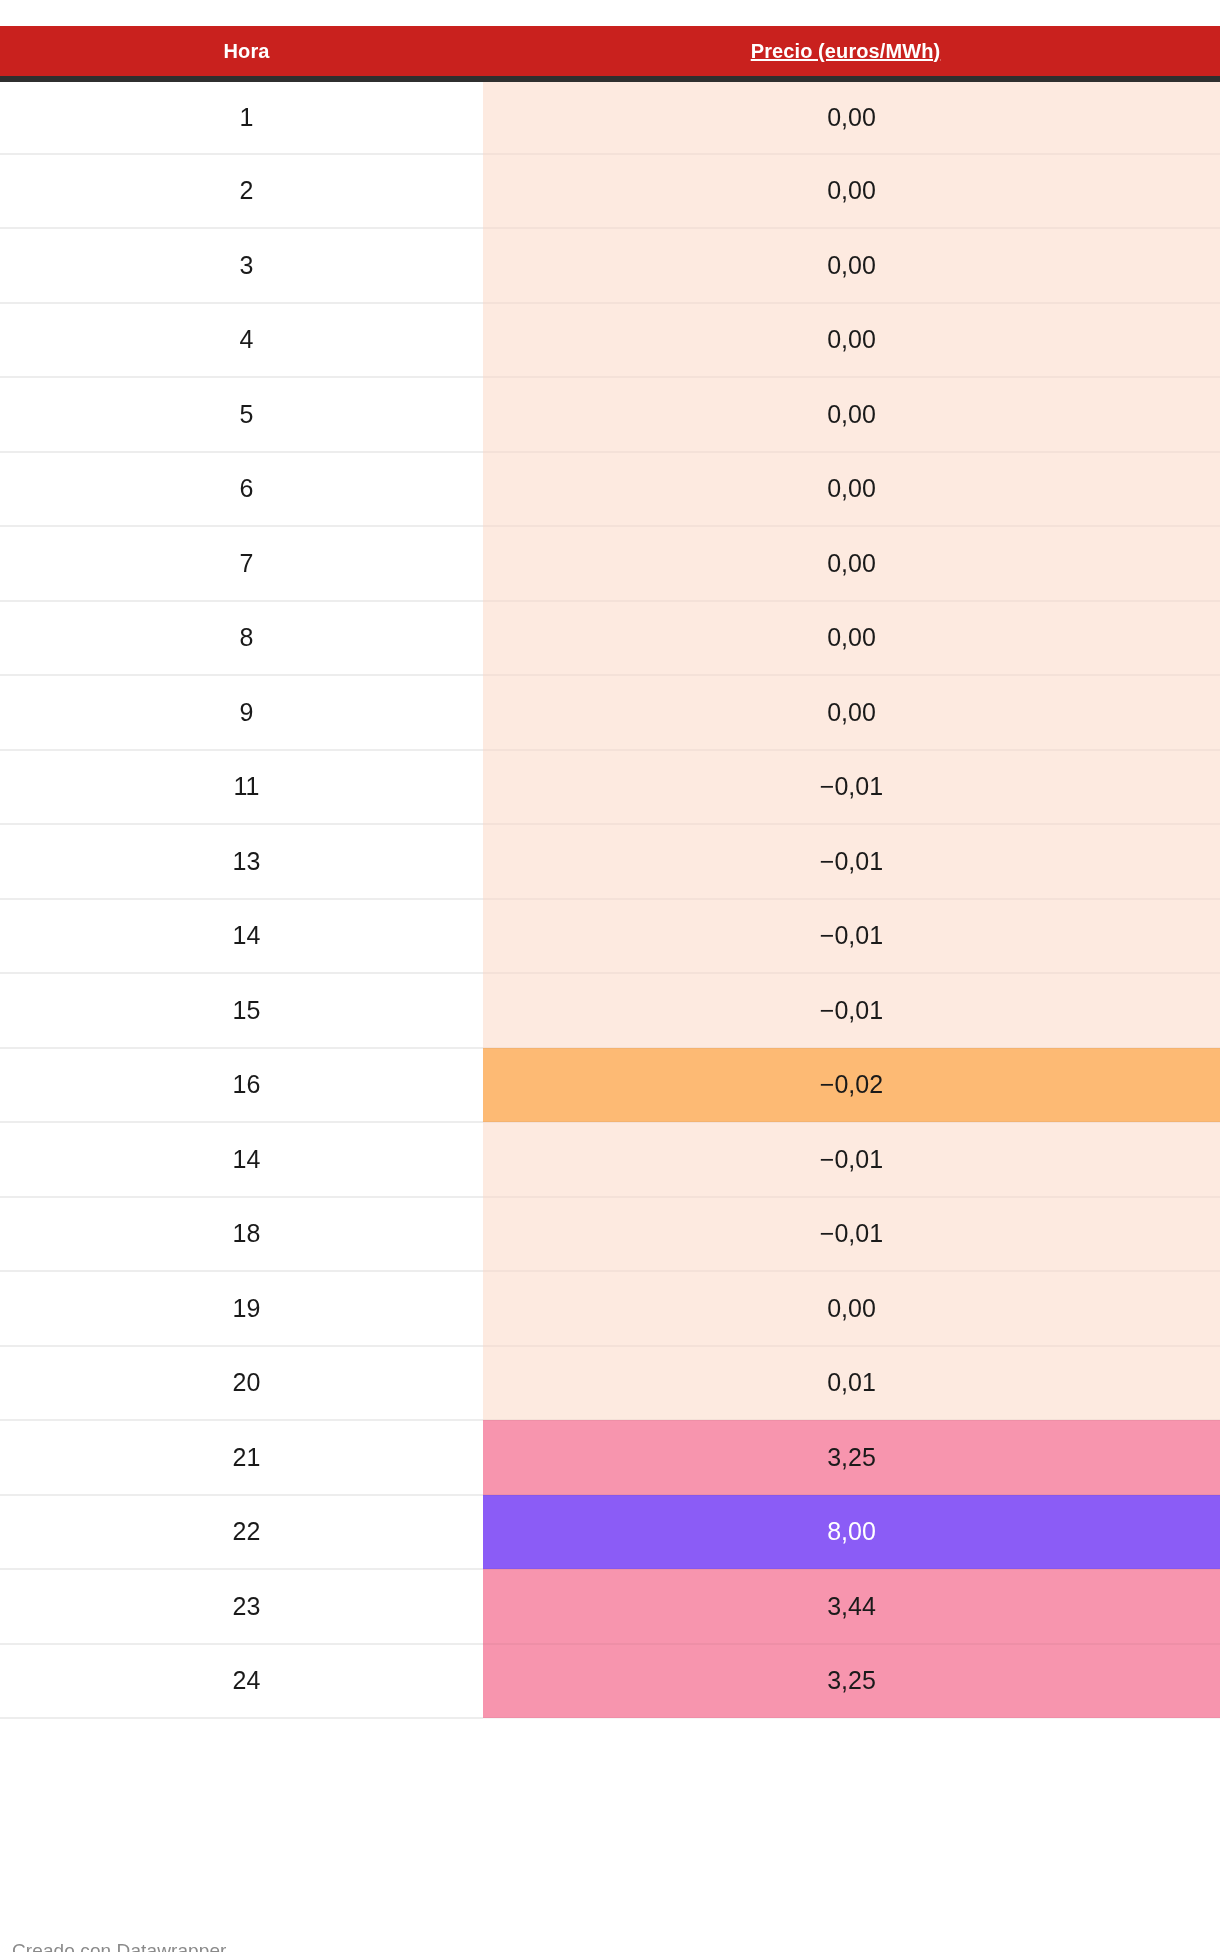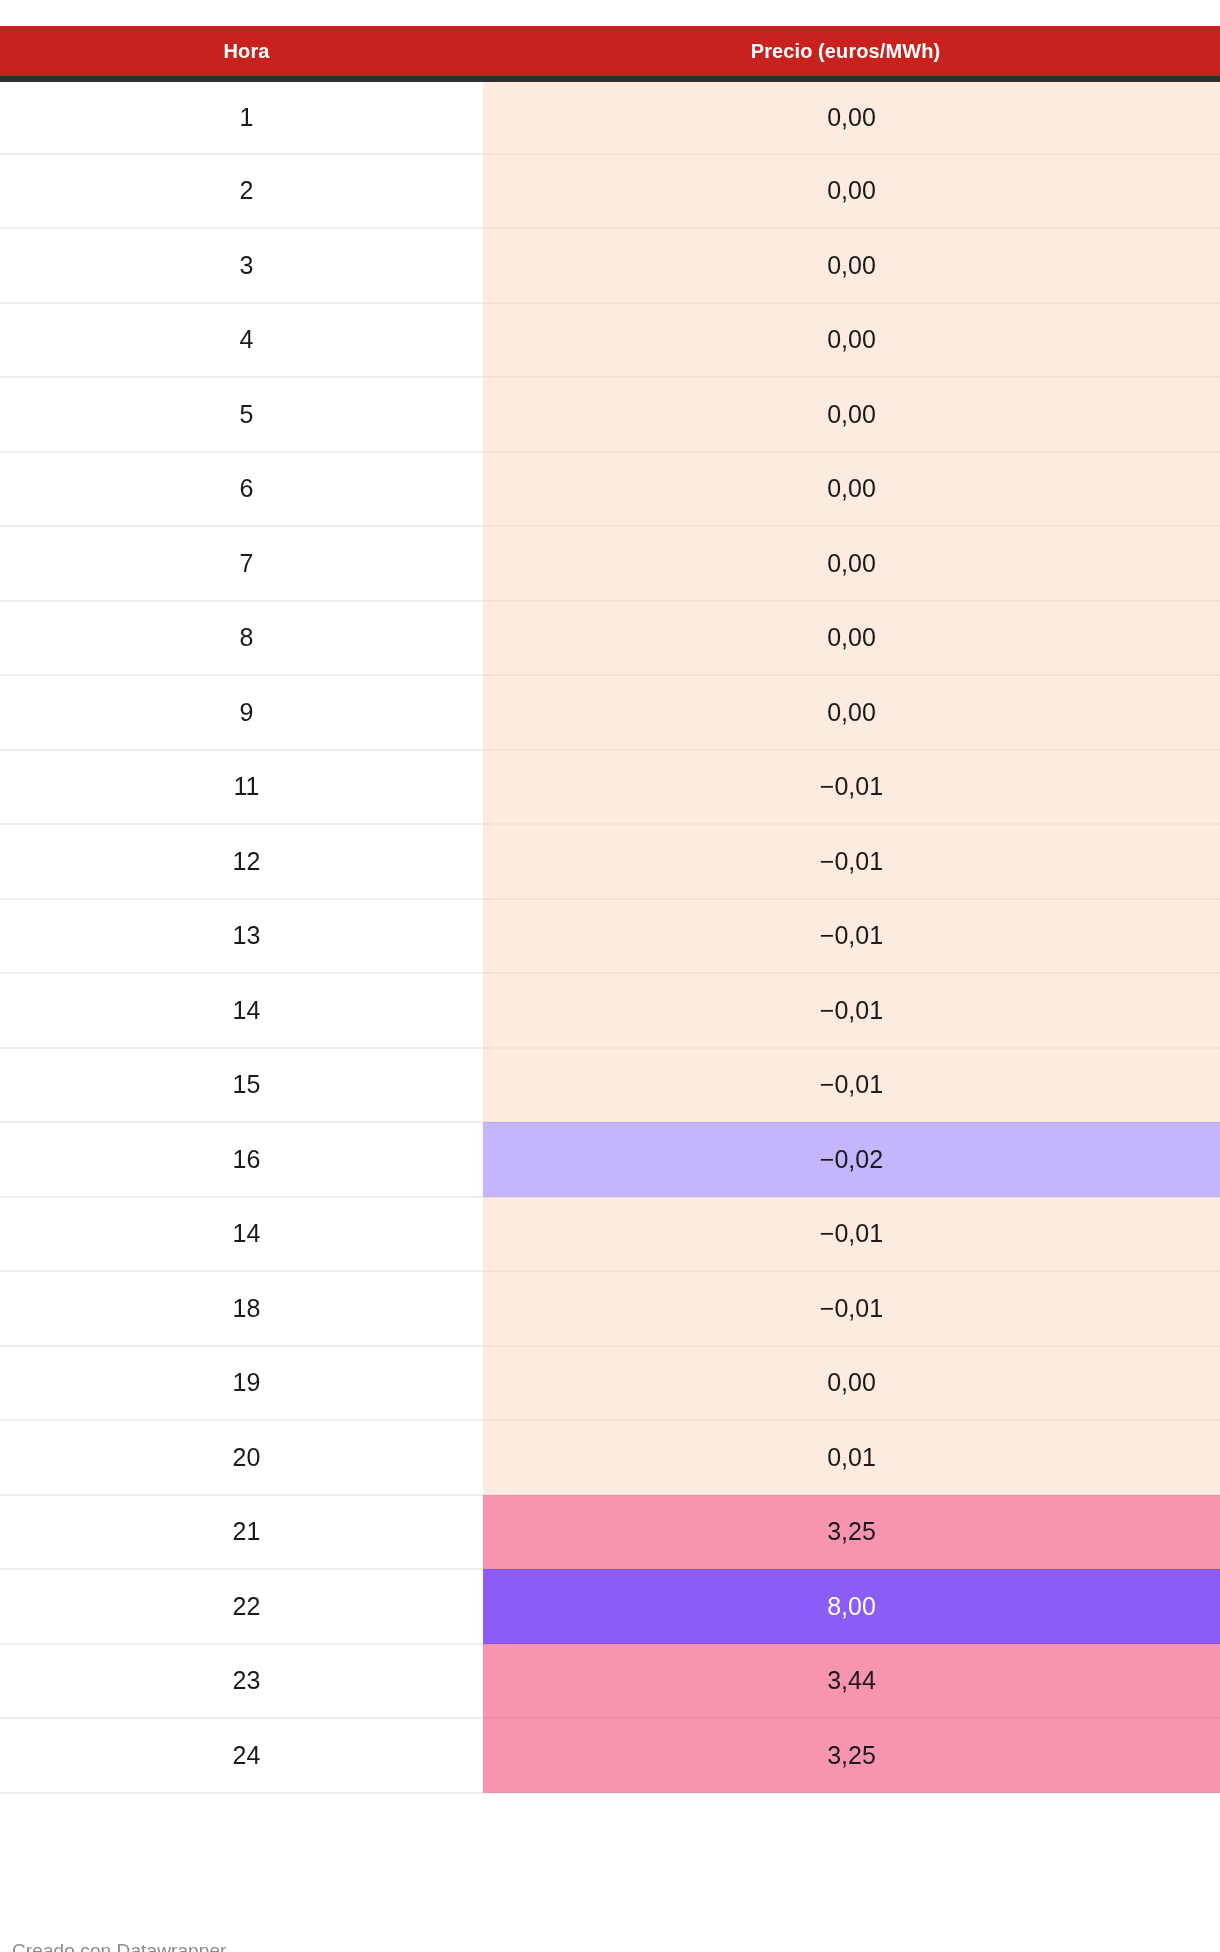--- a/index.html
+++ b/index.html
@@ -43,21 +43,21 @@
     font-size: 20px;
     font-weight: bold;
     text-align: center;
     vertical-align: middle;
     padding: 0;
     border-bottom: 6px solid #2f2f2f;
     letter-spacing: 0.1px;
     line-height: 1.1;
   }
   thead th.th-hora   { padding-left: 10px; }
-  thead th.th-precio { padding-right: 12px; }
+  thead th.th-precio { padding-right: 12px; text-decoration: underline; }
 
   tbody tr { height: 74.5px; }
 
   tbody td {
     font-size: 25px;
     color: #1a1a1a;
     text-align: center;
     vertical-align: middle;
     padding: 0;
     line-height: 1.1;
@@ -135,38 +135,34 @@
         </tr>
         <tr>
           <td class="cell-hora">9</td>
           <td class="cell-precio" style="background: rgb(253, 234, 224); color: rgb(26, 26, 26);">0,00</td>
         </tr>
         <tr>
           <td class="cell-hora">11</td>
           <td class="cell-precio" style="background: rgb(253, 234, 224); color: rgb(26, 26, 26);">−0,01</td>
         </tr>
         <tr>
-          <td class="cell-hora">12</td>
-          <td class="cell-precio" style="background: rgb(253, 234, 224); color: rgb(26, 26, 26);">−0,01</td>
-        </tr>
-        <tr>
           <td class="cell-hora">13</td>
           <td class="cell-precio" style="background: rgb(253, 234, 224); color: rgb(26, 26, 26);">−0,01</td>
         </tr>
         <tr>
           <td class="cell-hora">14</td>
           <td class="cell-precio" style="background: rgb(253, 234, 224); color: rgb(26, 26, 26);">−0,01</td>
         </tr>
         <tr>
           <td class="cell-hora">15</td>
           <td class="cell-precio" style="background: rgb(253, 234, 224); color: rgb(26, 26, 26);">−0,01</td>
         </tr>
         <tr>
           <td class="cell-hora">16</td>
-          <td class="cell-precio" style="background: #c4b5fd; color: rgb(26, 26, 26);">−0,02</td>
+          <td class="cell-precio" style="background: #fdba74; color: rgb(26, 26, 26);">−0,02</td>
         </tr>
         <tr>
           <td class="cell-hora">14</td>
           <td class="cell-precio" style="background: rgb(253, 234, 224); color: rgb(26, 26, 26);">−0,01</td>
         </tr>
         <tr>
           <td class="cell-hora">18</td>
           <td class="cell-precio" style="background: rgb(253, 234, 224); color: rgb(26, 26, 26);">−0,01</td>
         </tr>
         <tr>

